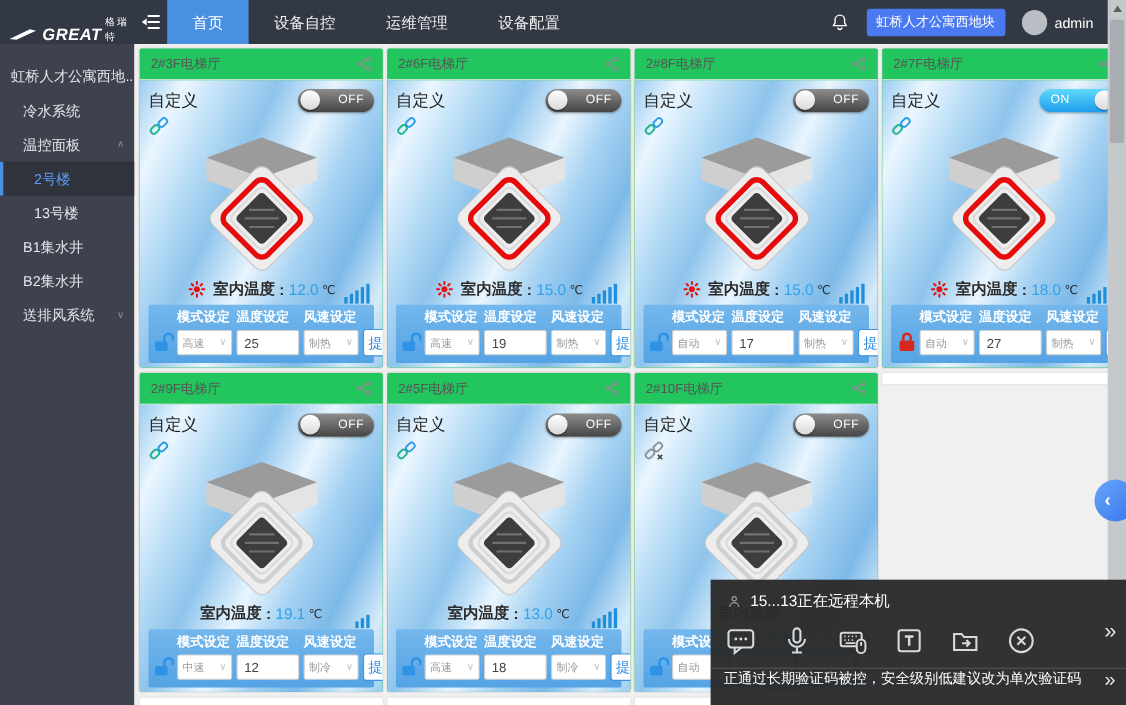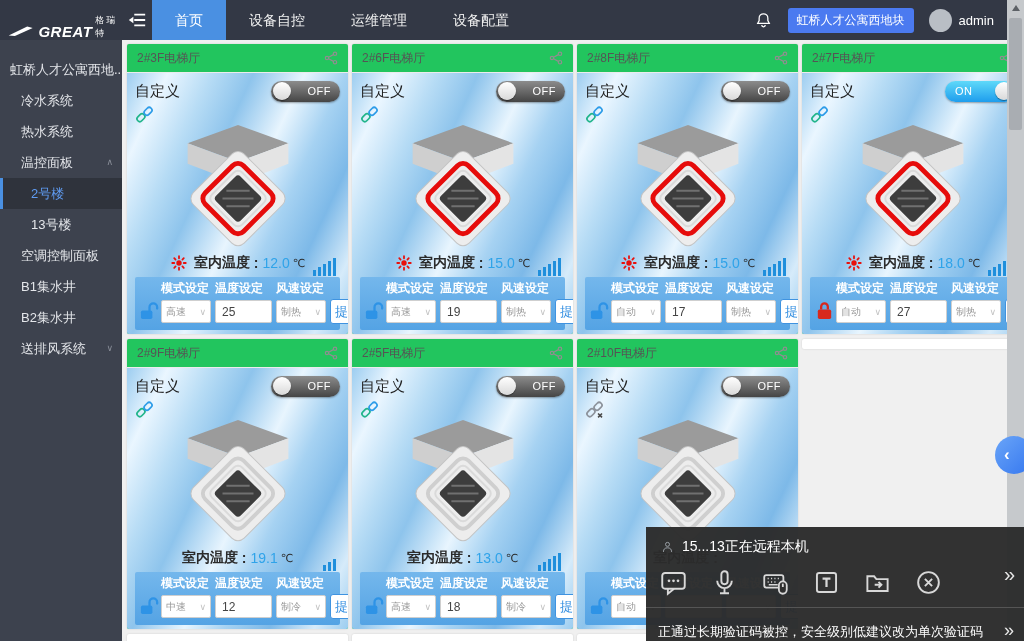--- a/index.html
+++ b/index.html
@@ -92,21 +92,21 @@
           border-radius:3px;padding:0;white-space:nowrap}
   
   .remote{position:absolute;left:646px;top:527px;right:0;bottom:0;z-index:40;
           background:rgba(43,43,43,.97);display:flex;flex-direction:column;color:#eee}
   .rp-main{flex:1;position:relative;padding:11px 14px 0}
   .rp-header{display:flex;align-items:center;gap:7px;font-size:14px;color:#fff}
   .rp-header svg{width:15px;height:15px}
   .rp-icons{display:flex;gap:24px;margin-top:13px;align-items:center}
   .rp-icons svg{width:27px;height:27px}
   .rp-expand{position:absolute;right:9px;top:36px;font-size:20px;color:#e8e8e8}
-  .rp-status{height:33px;flex:none;border-top:1px solid #555;display:flex;align-items:flex-end;
+  .rp-status{height:33px;flex:none;border-top:1px solid #555;display:flex;align-items:flex-start;
              justify-content:space-between;padding:0 10px 0 12px;font-size:13px;color:#fff;white-space:nowrap}
   .rp-status .rp-expand2{font-size:18px;color:#e8e8e8;margin-left:6px}
   
   .scrollbar{position:absolute;right:0;top:0;bottom:0;width:17px;background:#c6c9cc;z-index:35}
   .sb-up{height:17px;display:flex;align-items:center;justify-content:center}
   .sb-up::before{content:"";border:4px solid transparent;border-bottom:6px solid #5d6166;margin-top:-5px}
   .sb-thumb{position:absolute;left:2px;top:18px;width:13px;height:112px;background:#a9adb2;border-radius:2px}
   .drawer{position:absolute;right:-9px;top:436px;width:38px;height:38px;border-radius:50%;z-index:36;
           background:linear-gradient(135deg,#6aa5f8,#3577ef);color:#fff;display:flex;align-items:center;
           padding-left:9px;box-sizing:border-box;font-size:17px;font-weight:bold}
@@ -204,25 +204,23 @@
       <div class="user-box">
         <span class="avatar"></span>
         <span class="username">admin</span>
       </div>
     </div>
   </header>
 
   <aside class="sidebar">
     <div class="side-item">虹桥人才公寓西地...</div>
     <div class="side-item l1">冷水系统</div>
-    <div class="side-item l1">热水系统</div>
     <div class="side-item l1 chev-up">温控面板</div>
     <div class="side-item l2 active">2号楼</div>
     <div class="side-item l2">13号楼</div>
-    <div class="side-item l1">空调控制面板</div>
     <div class="side-item l1">B1集水井</div>
     <div class="side-item l1">B2集水井</div>
     <div class="side-item l1 chev-down">送排风系统</div>
   </aside>
 
   <main class="content">
 
     <section class="card">
       <div class="card-header">
         <span class="card-title">2#3F电梯厅</span>

